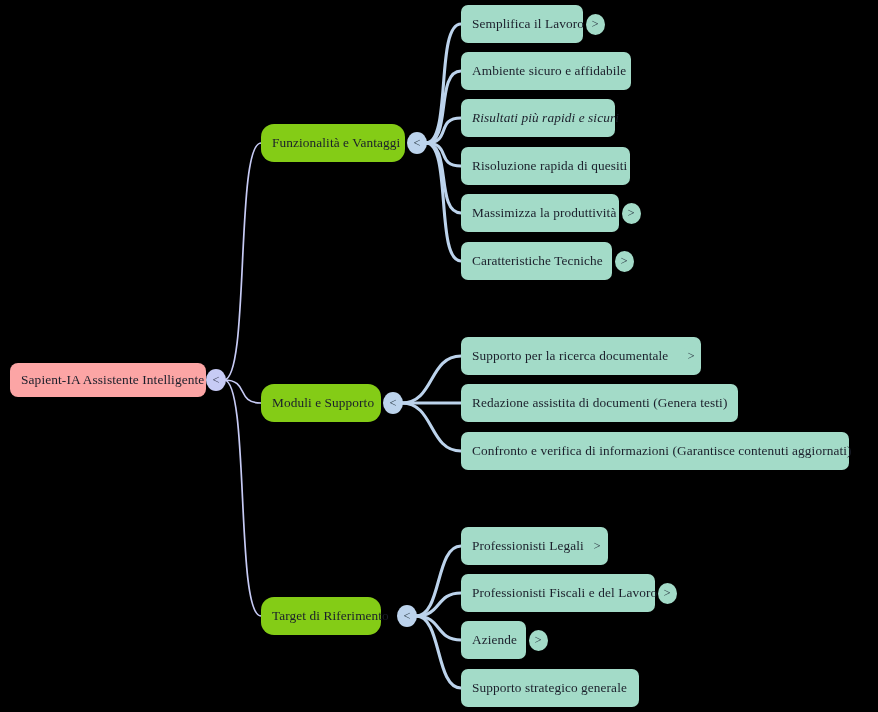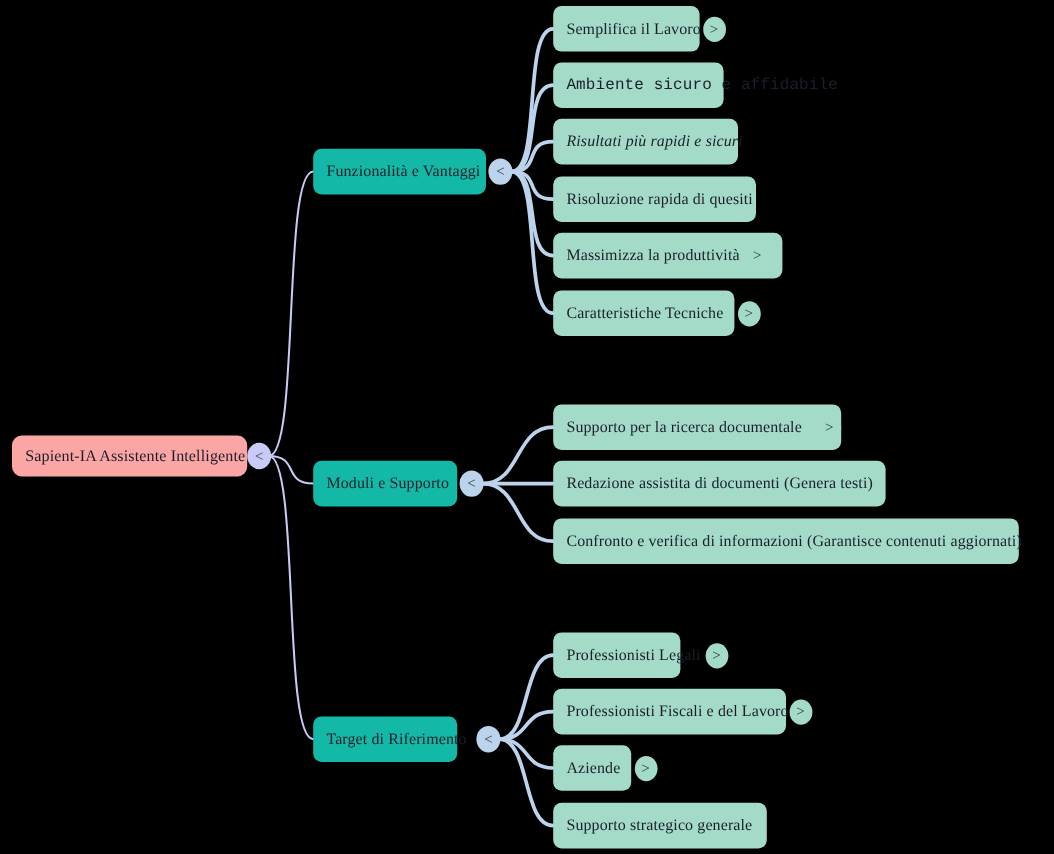--- a/index.html
+++ b/index.html
@@ -36,22 +36,23 @@
     white-space: nowrap;
     letter-spacing: 0.1px;
   }
   .node-root {
     background: #fca5a5;
     height: 34px;
     border-radius: 8px;
     font-size: 13.4px;
   }
   .node-branch {
-    background: #14b8a6;
+    background: #84cc16;
     height: 38px;
+    border-radius: 13px;
   }
   .node-leaf {
     background: #a3dbc8;
     height: 38px;
   }
   .badge {
     position: absolute;
     width: 19px;
     height: 21px;
     border-radius: 50%;
@@ -95,30 +96,30 @@
       </div>
       <div class="badge badge-root" style="left: 206px; top: 369px;">&lt;</div>
       <div class="node node-branch" style="left: 261px; top: 124px; width: 144px;">
         <span>Funzionalità e Vantaggi</span>
       </div>
       <div class="badge badge-branch" style="left: 407px; top: 132px;">&lt;</div>
       <div class="node node-leaf" style="left: 461px; top: 5px; width: 122px;">
         <span>Semplifica il Lavoro</span>
       </div>
       <div class="badge badge-leaf" style="left: 585.5px; top: 13.5px;">&gt;</div>
-      <div class="node node-leaf" style="left: 461px; top: 52px; width: 142px; font-family: Liberation Mono, monospace;">
+      <div class="node node-leaf" style="left: 461px; top: 52px; width: 170px;">
         <span>Ambiente sicuro e affidabile</span>
       </div>
       <div class="node node-leaf" style="left: 461px; top: 99px; width: 154px; font-style: italic;">
         <span>Risultati più rapidi e sicuri</span>
       </div>
       <div class="node node-leaf" style="left: 461px; top: 147px; width: 169px;">
         <span>Risoluzione rapida di quesiti</span>
       </div>
-      <div class="node node-leaf" style="left: 461px; top: 194px; width: 191px; text-align: right;">
+      <div class="node node-leaf" style="left: 461px; top: 194px; width: 158px; text-align: right;">
         <span>Massimizza la produttività</span>
       </div>
       <div class="badge badge-leaf" style="left: 621.5px; top: 202.5px;">&gt;</div>
       <div class="node node-leaf" style="left: 461px; top: 242px; width: 151px;">
         <span>Caratteristiche Tecniche</span>
       </div>
       <div class="badge badge-leaf" style="left: 614.5px; top: 250.5px;">&gt;</div>
       <div class="node node-branch" style="left: 261px; top: 384px; width: 120px;">
         <span>Moduli e Supporto</span>
       </div>
@@ -130,21 +131,21 @@
       <div class="node node-leaf" style="left: 461px; top: 384px; width: 277px; align-items: center;">
         <span>Redazione assistita di documenti (Genera testi)</span>
       </div>
       <div class="node node-leaf" style="left: 461px; top: 432px; width: 388px;">
         <span>Confronto e verifica di informazioni (Garantisce contenuti aggiornati)</span>
       </div>
       <div class="node node-branch" style="left: 261px; top: 597px; width: 120px;">
         <span>Target di Riferimento</span>
       </div>
       <div class="badge badge-branch" style="left: 397px; top: 605px;">&lt;</div>
-      <div class="node node-leaf" style="left: 461px; top: 527px; width: 106px;">
+      <div class="node node-leaf" style="left: 461px; top: 527px; width: 147px;">
         <span>Professionisti Legali</span>
       </div>
       <div class="badge badge-leaf" style="left: 587.5px; top: 535.5px;">&gt;</div>
       <div class="node node-leaf" style="left: 461px; top: 574px; width: 194px;">
         <span>Professionisti Fiscali e del Lavoro</span>
       </div>
       <div class="badge badge-leaf" style="left: 657.5px; top: 582.5px;">&gt;</div>
       <div class="node node-leaf" style="left: 461px; top: 621px; width: 65px;">
         <span>Aziende</span>
       </div>

